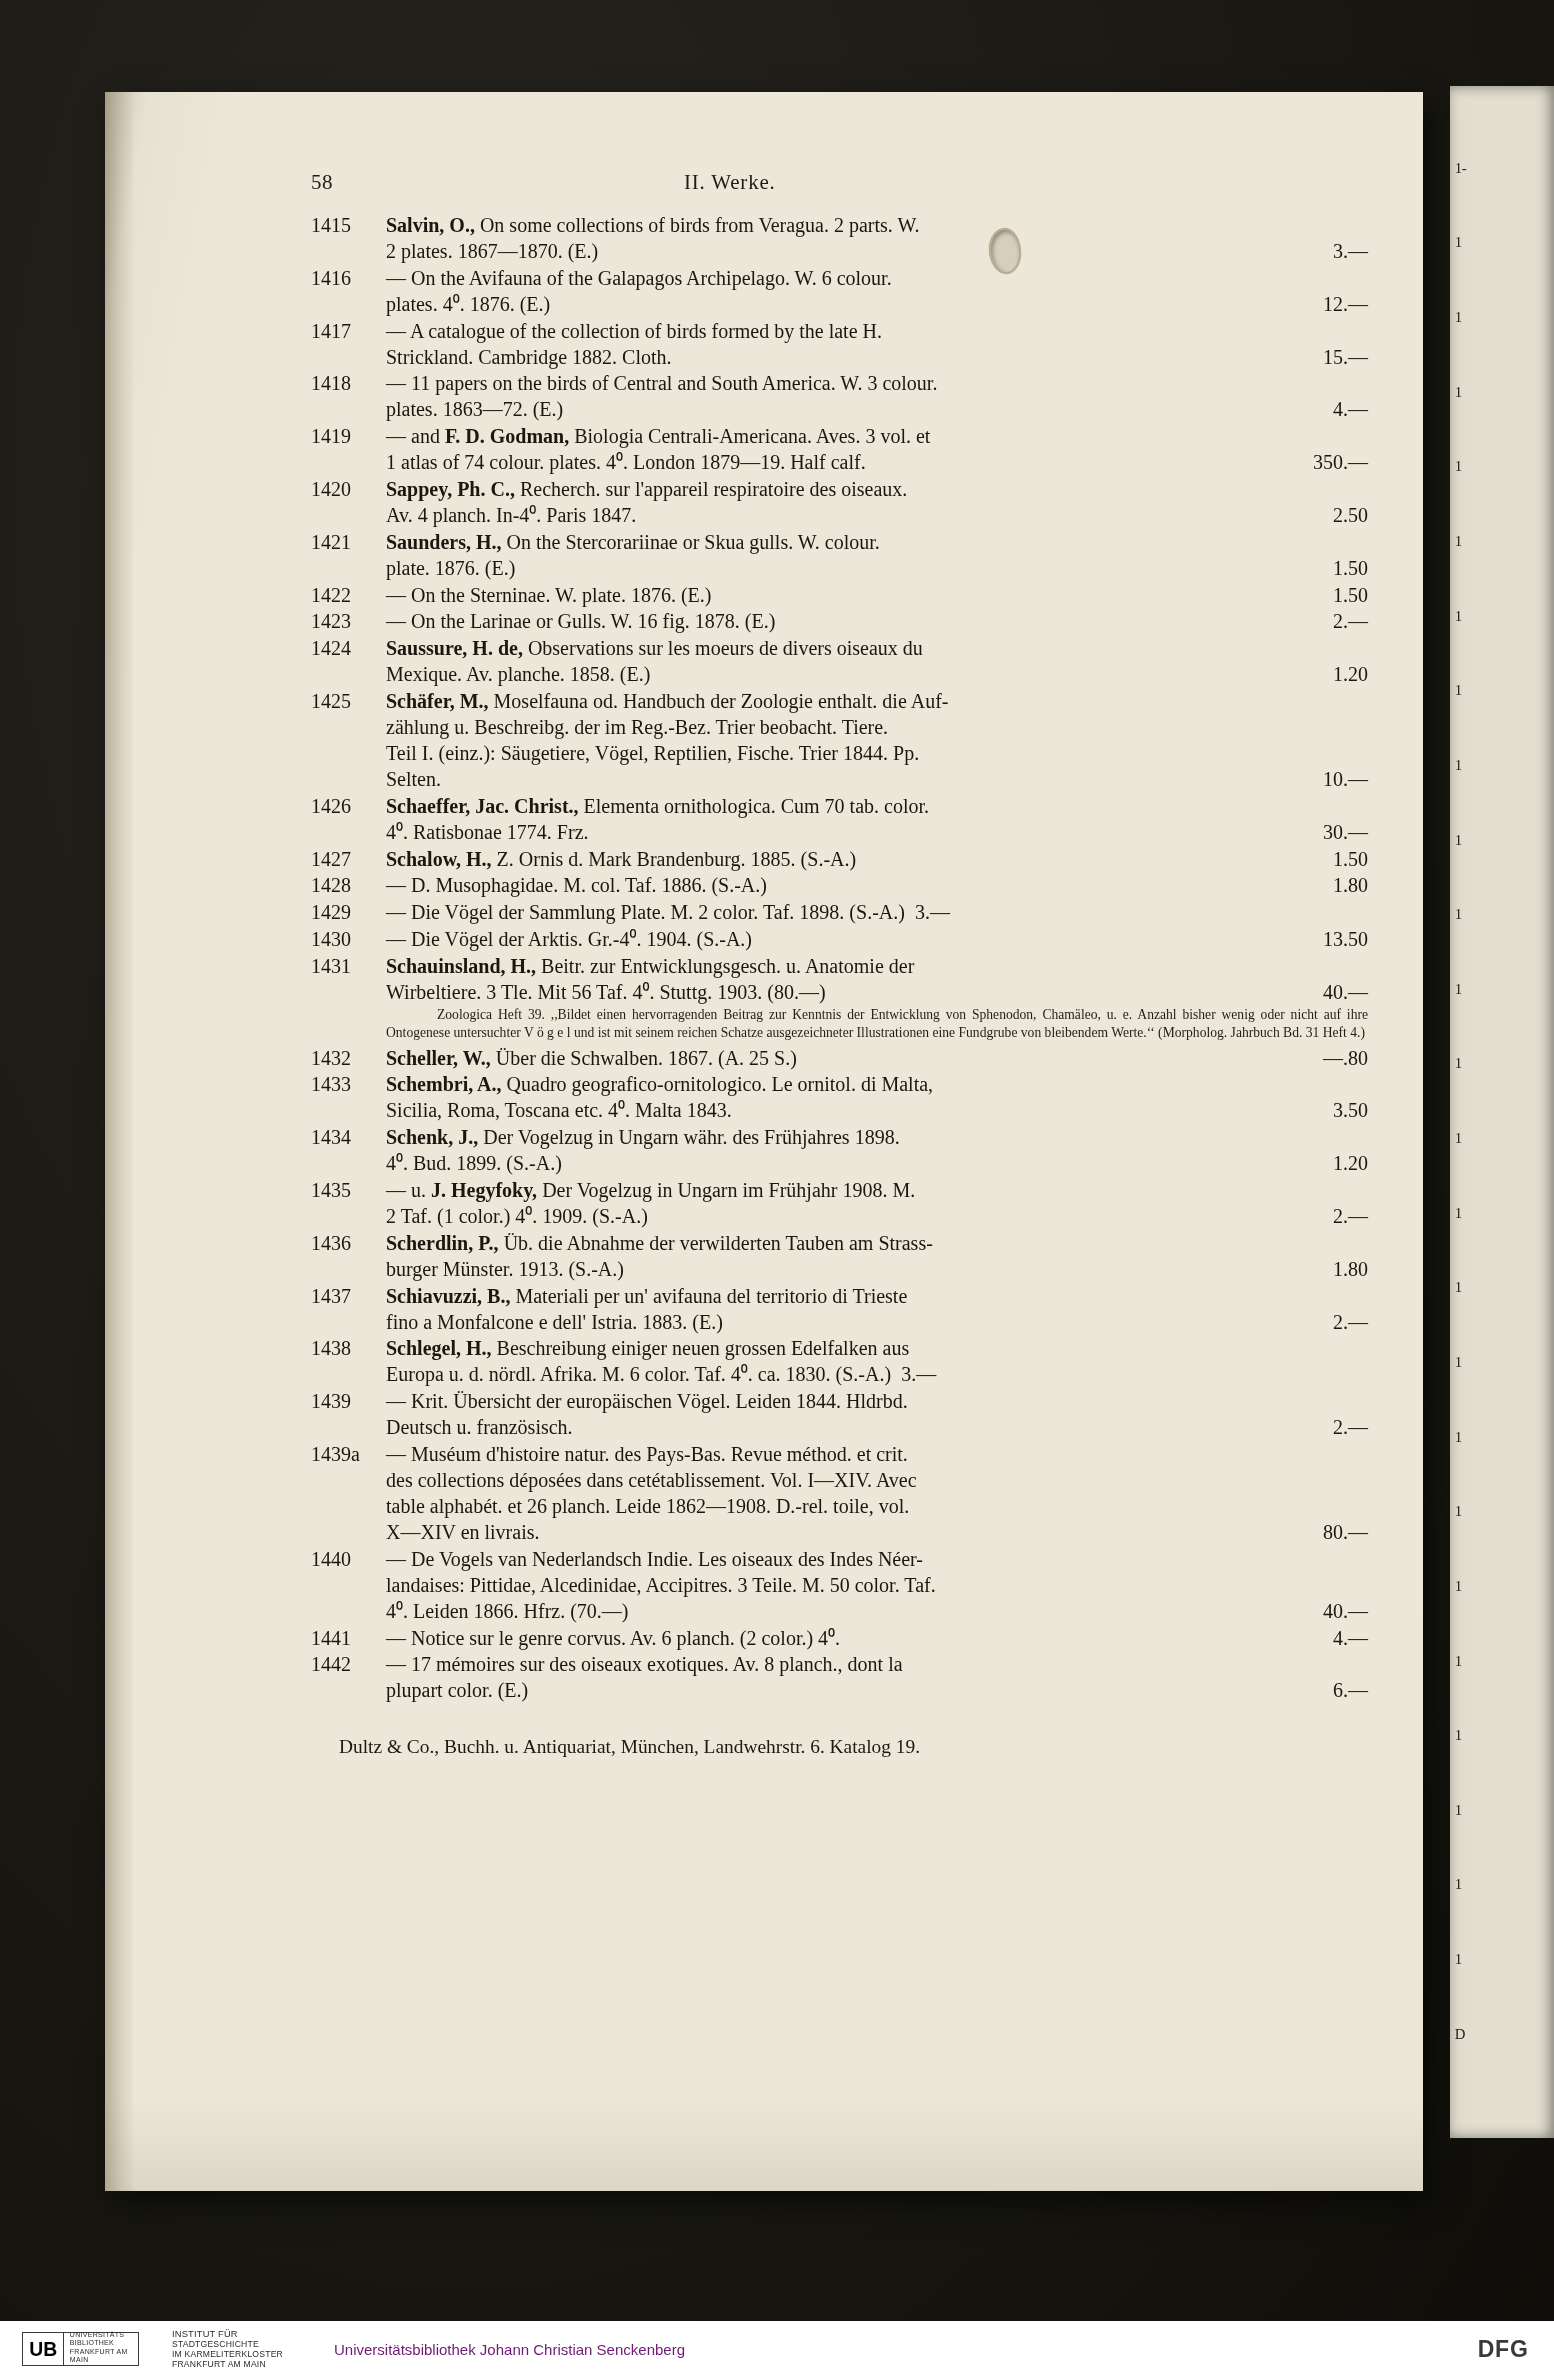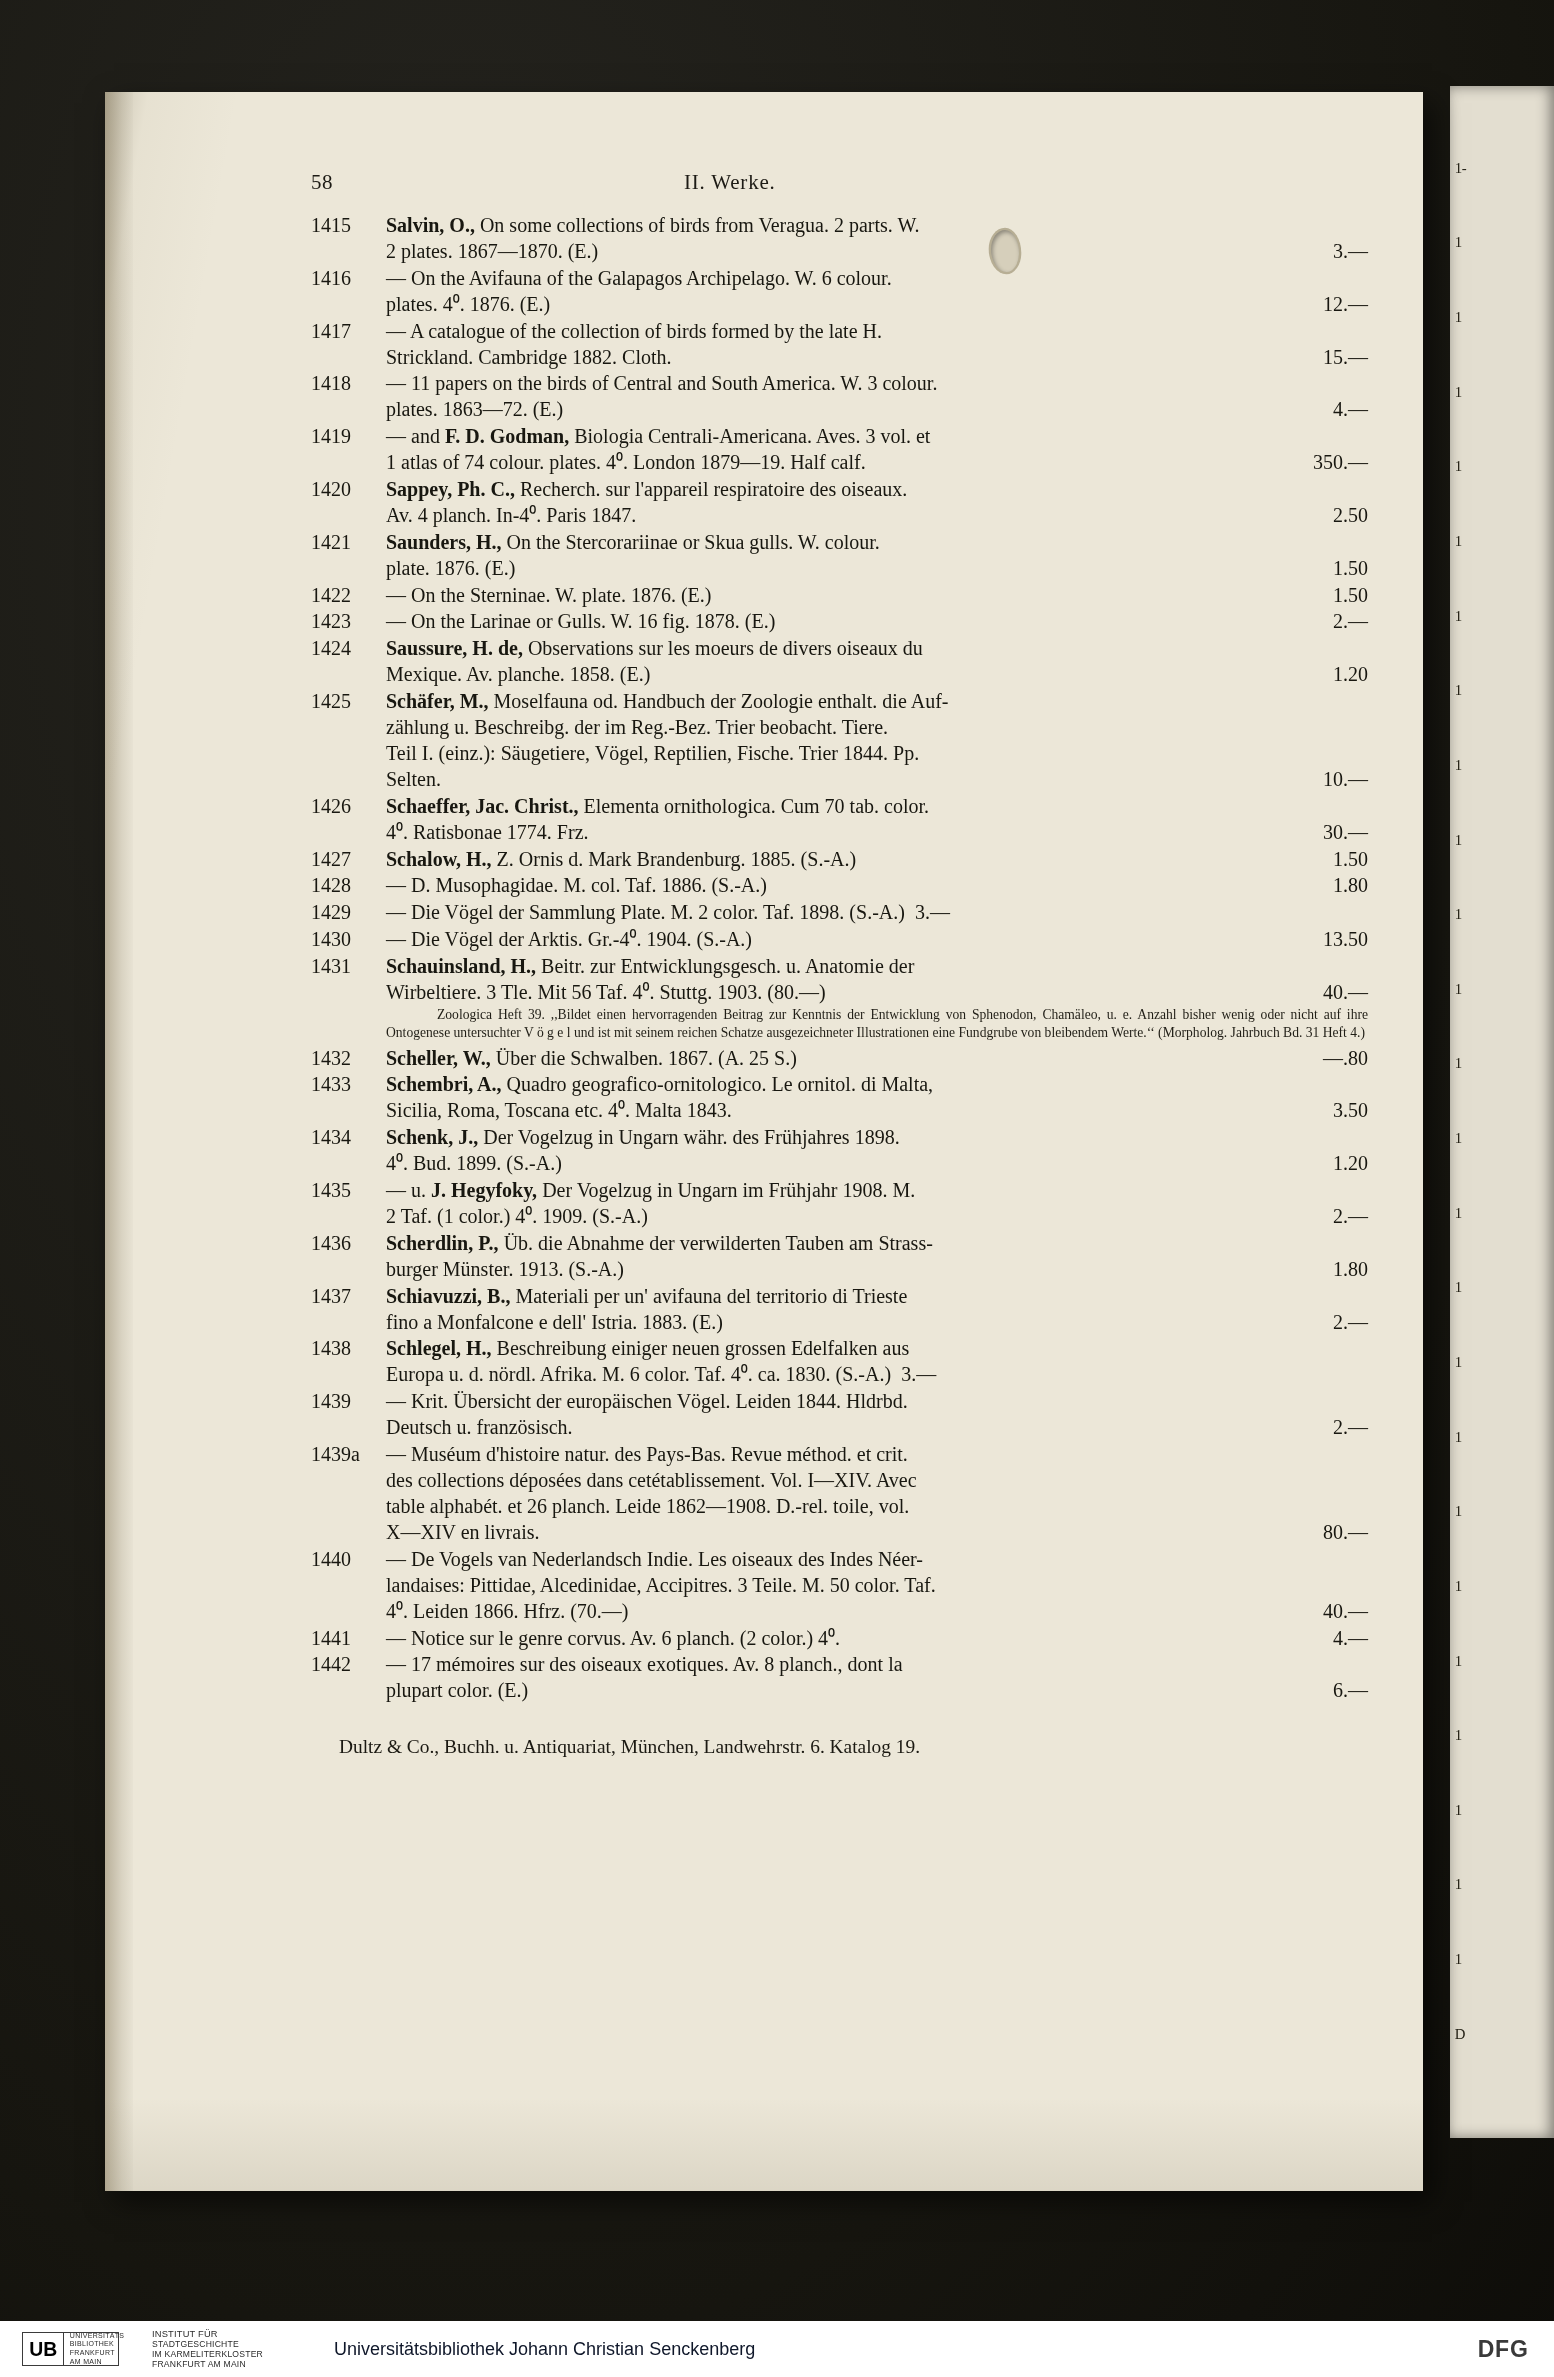--- a/index.html
+++ b/index.html
@@ -177,25 +177,25 @@
     left: 0;
     bottom: 0;
     width: 1555px;
     height: 56px;
     background: #ffffff;
     display: flex;
     align-items: center;
   }
   #libbar .ub-logo {
     margin-left: 22px;
-    width: 97px;
+    width: 117px;
     height: 34px;
     border: 1.6px solid #3b3b3b;
     display: flex;
-    align-items: center;
+    align-items: flex-end;
     box-sizing: border-box;
   }
   #libbar .ub-logo .ub-mark {
     font-size: 19.4px;
     font-weight: bold;
     font-family: "Liberation Sans", sans-serif;
     padding: 0 6.2px;
     border-right: 1.6px solid #3b3b3b;
     height: 100%;
     display: flex;
@@ -212,24 +212,24 @@
   #libbar .inst {
     margin-left: 33px;
     font-size: 8.6px;
     line-height: 10px;
     font-family: "Liberation Sans", sans-serif;
     color: #2b2b2b;
     letter-spacing: 0.2px;
   }
   #libbar .inst .big { font-weight: normal; font-size: 9.3px; }
   #libbar .center {
-    margin-left: 71px;
-    font-size: 18px;
+    margin-left: 51px;
+    font-size: 15px;
     font-family: "Liberation Sans", sans-serif;
-    color: #0f172a;
+    color: #701a75;
   }
   #libbar .dfg {
     margin-left: auto;
     margin-right: 26.4px;
     font-size: 23px;
     font-weight: bold;
     font-family: "Liberation Sans", sans-serif;
     color: #3a3a3a;
     letter-spacing: 0.8px;
   }

